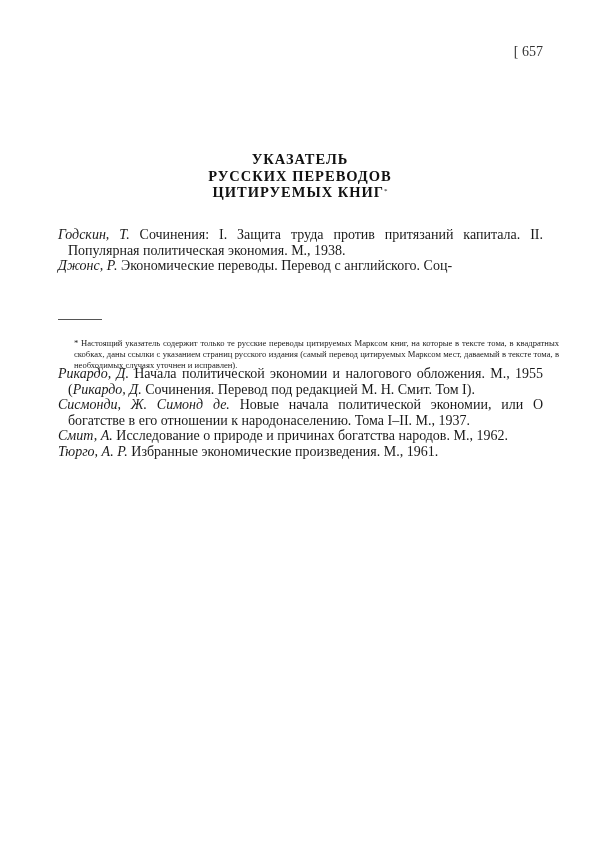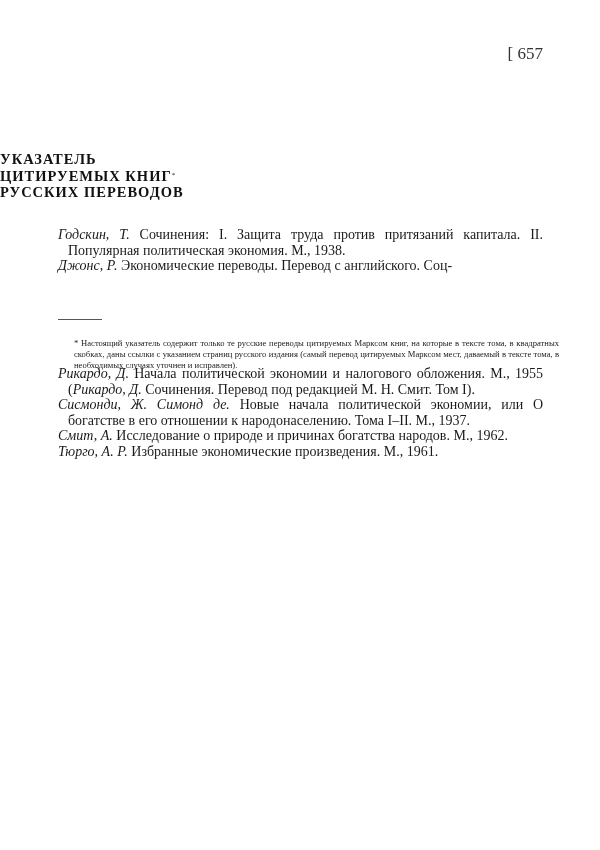--- a/index.html
+++ b/index.html
@@ -1,40 +1,40 @@
 <!DOCTYPE html>
 <html><head>
   <meta charset="utf-8">
   <style>
     html, body { margin: 0; padding: 0; background: #fff; }
     body { width: 600px; height: 850px; position: relative; overflow: hidden;
       font-family: "Liberation Serif", "DejaVu Serif", serif; color: #1a1a1a; }
-    .page-num { position: absolute; top: 44px; right: 57px; font-size: 17px; color: #333; }
-    .title { position: absolute; top: 151px; left: 0; width: 600px; text-align: left;
+    .page-num { position: absolute; top: 44px; right: 57px; font-size: 14px; color: #333; }
+    .title { position: absolute; top: 151px; left: 0; width: 600px; text-align: center;
       font-weight: bold; font-size: 14.5px; line-height: 16.5px; letter-spacing: 1px; color: #111; }
     .title sup { font-size: 7px; vertical-align: top; position: relative; top: -1px; letter-spacing: 0; font-weight: normal; }
     .entries { position: absolute; left: 58px; width: 485px; font-size: 14px; line-height: 15.5px; }
     .entry { text-align: justify; padding-left: 10px; text-indent: -10px; margin: 0; }
     .entry i { font-style: italic; }
     .block1 { top: 227px; }
     .block2 { top: 366px; }
     .cont { padding-left: 10px; margin: 0; }
     .rule { position: absolute; top: 319px; left: 58px; width: 44px; border-top: 1px solid #555; }
     .footnote { position: absolute; top: 322px; left: 58px; width: 485px; font-size: 8.6px; line-height: 11px;
       text-align: justify; color: #222; margin: 16px; }
   </style>
 </head>
 <body>
 
 <div class="page-num">[ 657</div>
 
 <div class="title">
   <div>УКАЗАТЕЛЬ</div>
+  <div>РУССКИХ ПЕРЕВОДОВ</div>
   <div><span>ЦИТИРУЕМЫХ КНИГ</span><sup>*</sup></div>
-  <div>РУССКИХ ПЕРЕВОДОВ</div>
 </div>
 
 <div class="entries block1">
   <p class="entry"><i>Годскин, Т.</i><span> Сочинения: I. Защита труда против притязаний капитала. II. Популярная политическая экономия. М., 1938.</span></p>
   <p class="entry"><i>Джонс, Р.</i><span> Экономические переводы. Перевод с английского. Соц-</span></p>
 </div>
 
 <div class="rule"></div>
 <p class="footnote">* Настоящий указатель содержит только те русские переводы цитируемых Марксом книг, на которые в тексте тома, в квадратных скобках, даны ссылки с указанием страниц русского издания (самый перевод цитируемых Марксом мест, даваемый в тексте тома, в необходимых случаях уточнен и исправлен).</p>
 

